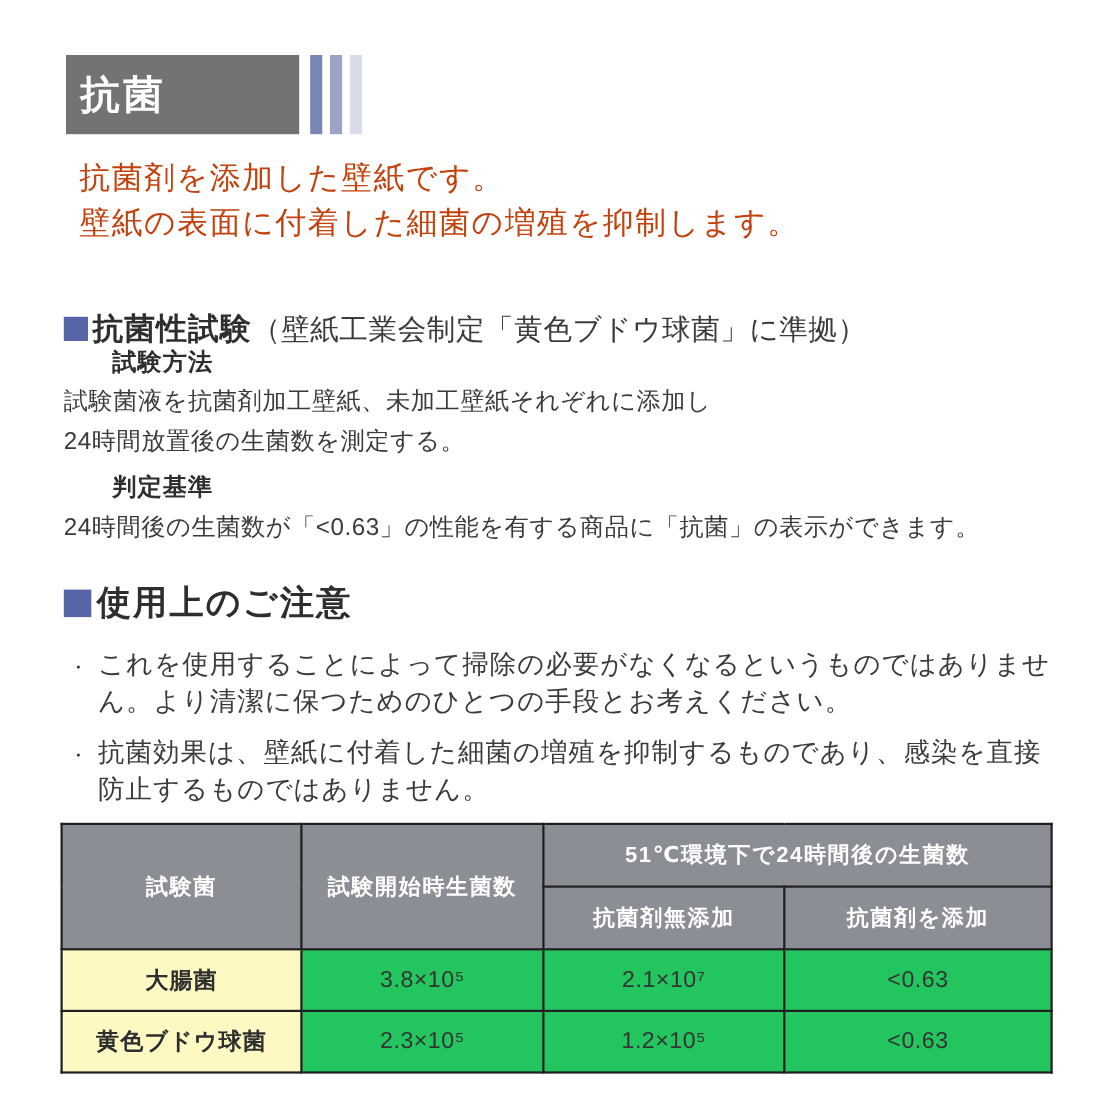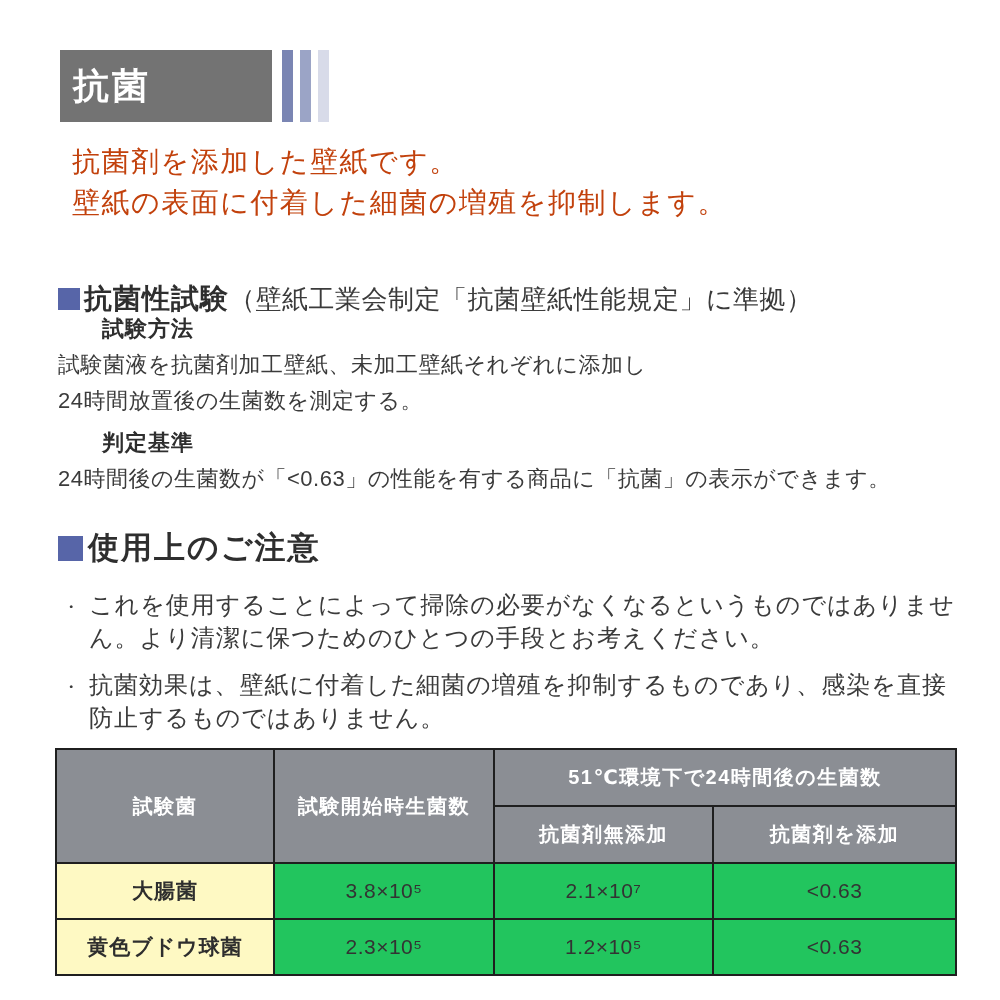--- a/index.html
+++ b/index.html
@@ -187,21 +187,21 @@
 </div>
 
 <div class="intro">
   <div>抗菌剤を添加した壁紙です。</div>
   <div>壁紙の表面に付着した細菌の増殖を抑制します。</div>
 </div>
 
 <div class="section-heading test-heading">
   <span class="heading-square"></span>
   <span class="heading-main">抗菌性試験</span>
-  <span class="heading-note">（壁紙工業会制定「抗菌壁紙性能規定」に準拠）</span>
+  <span class="heading-note">（壁紙工業会制定「黄色ブドウ球菌」に準拠）</span>
 </div>
 
 <div class="sub-label method-label">試験方法</div>
 <div class="body-text method-text">
   <div>試験菌液を抗菌剤加工壁紙、未加工壁紙それぞれに添加し</div>
   <div>24時間放置後の生菌数を測定する。</div>
 </div>
 
 <div class="sub-label criteria-label">判定基準</div>
 <div class="body-text criteria-text">24時間後の生菌数が「&lt;0.63」の性能を有する商品に「抗菌」の表示ができます。</div>

